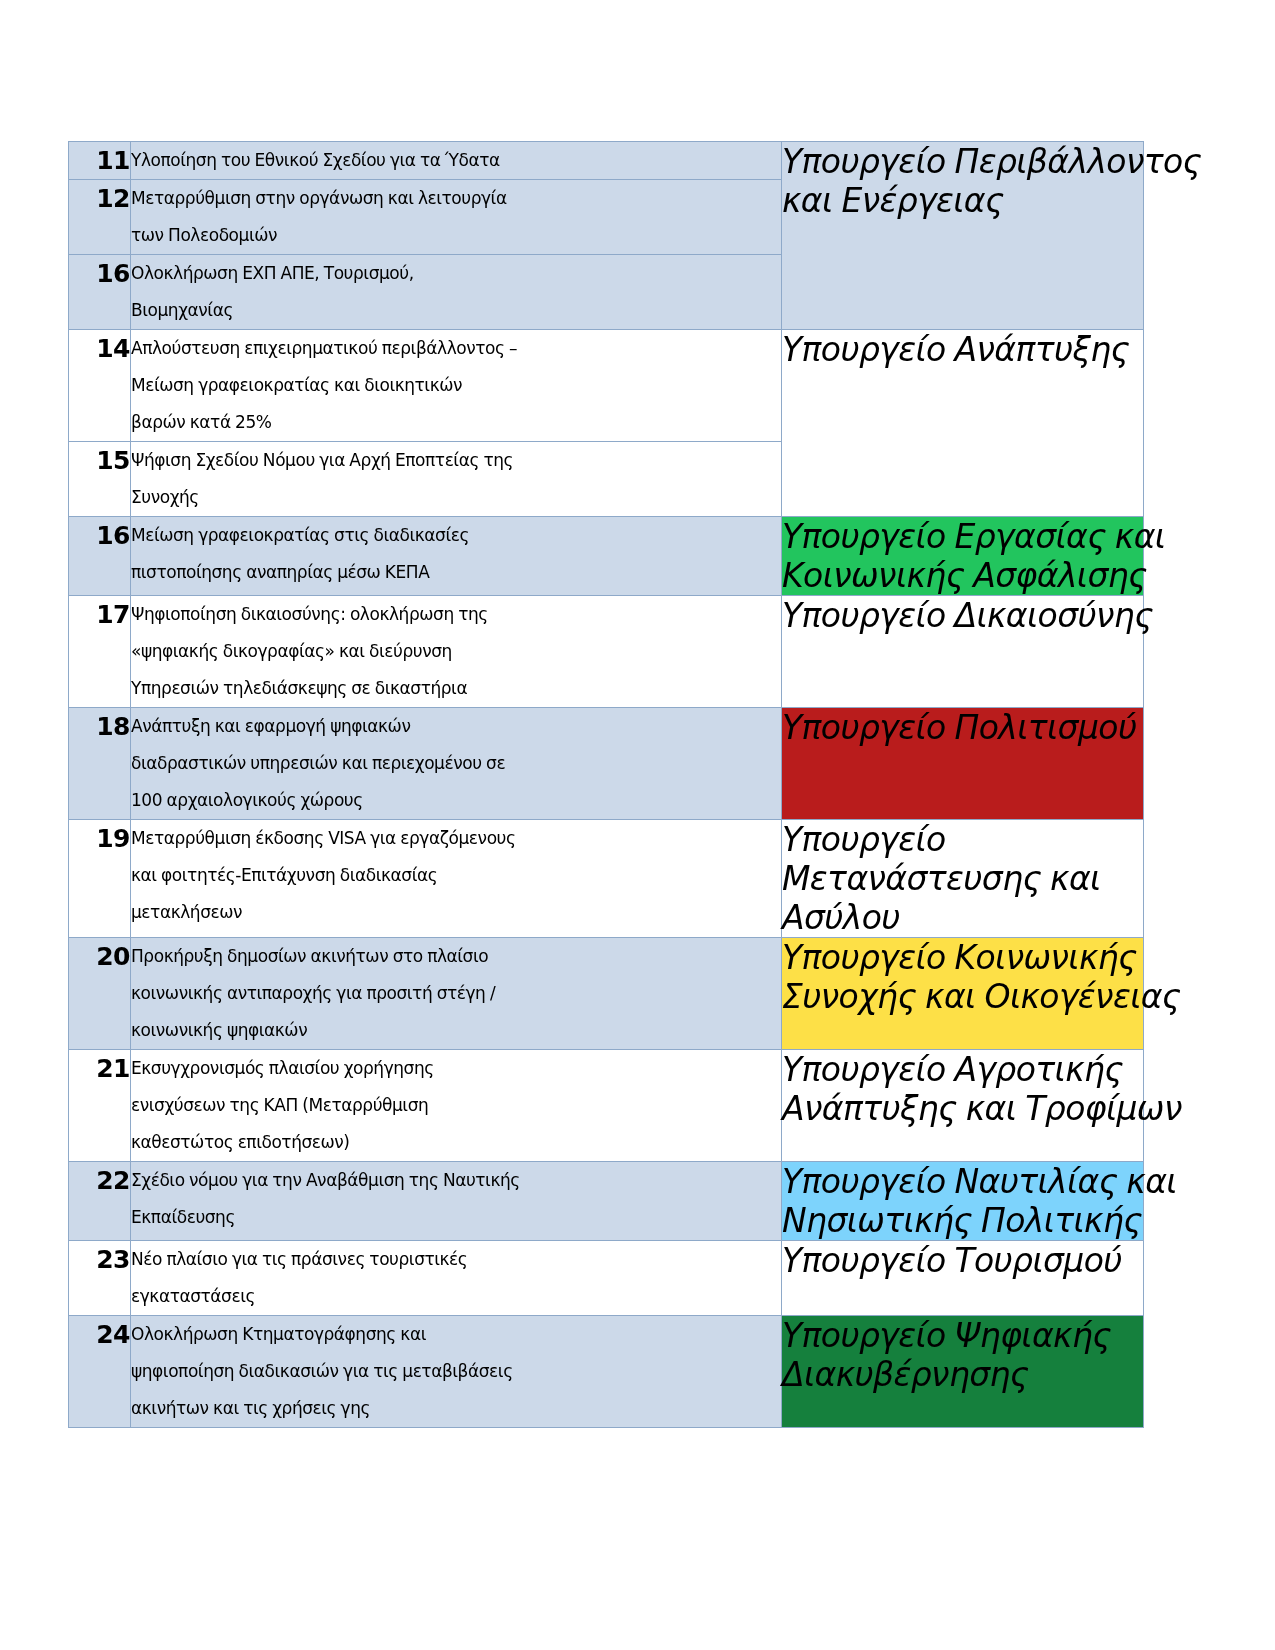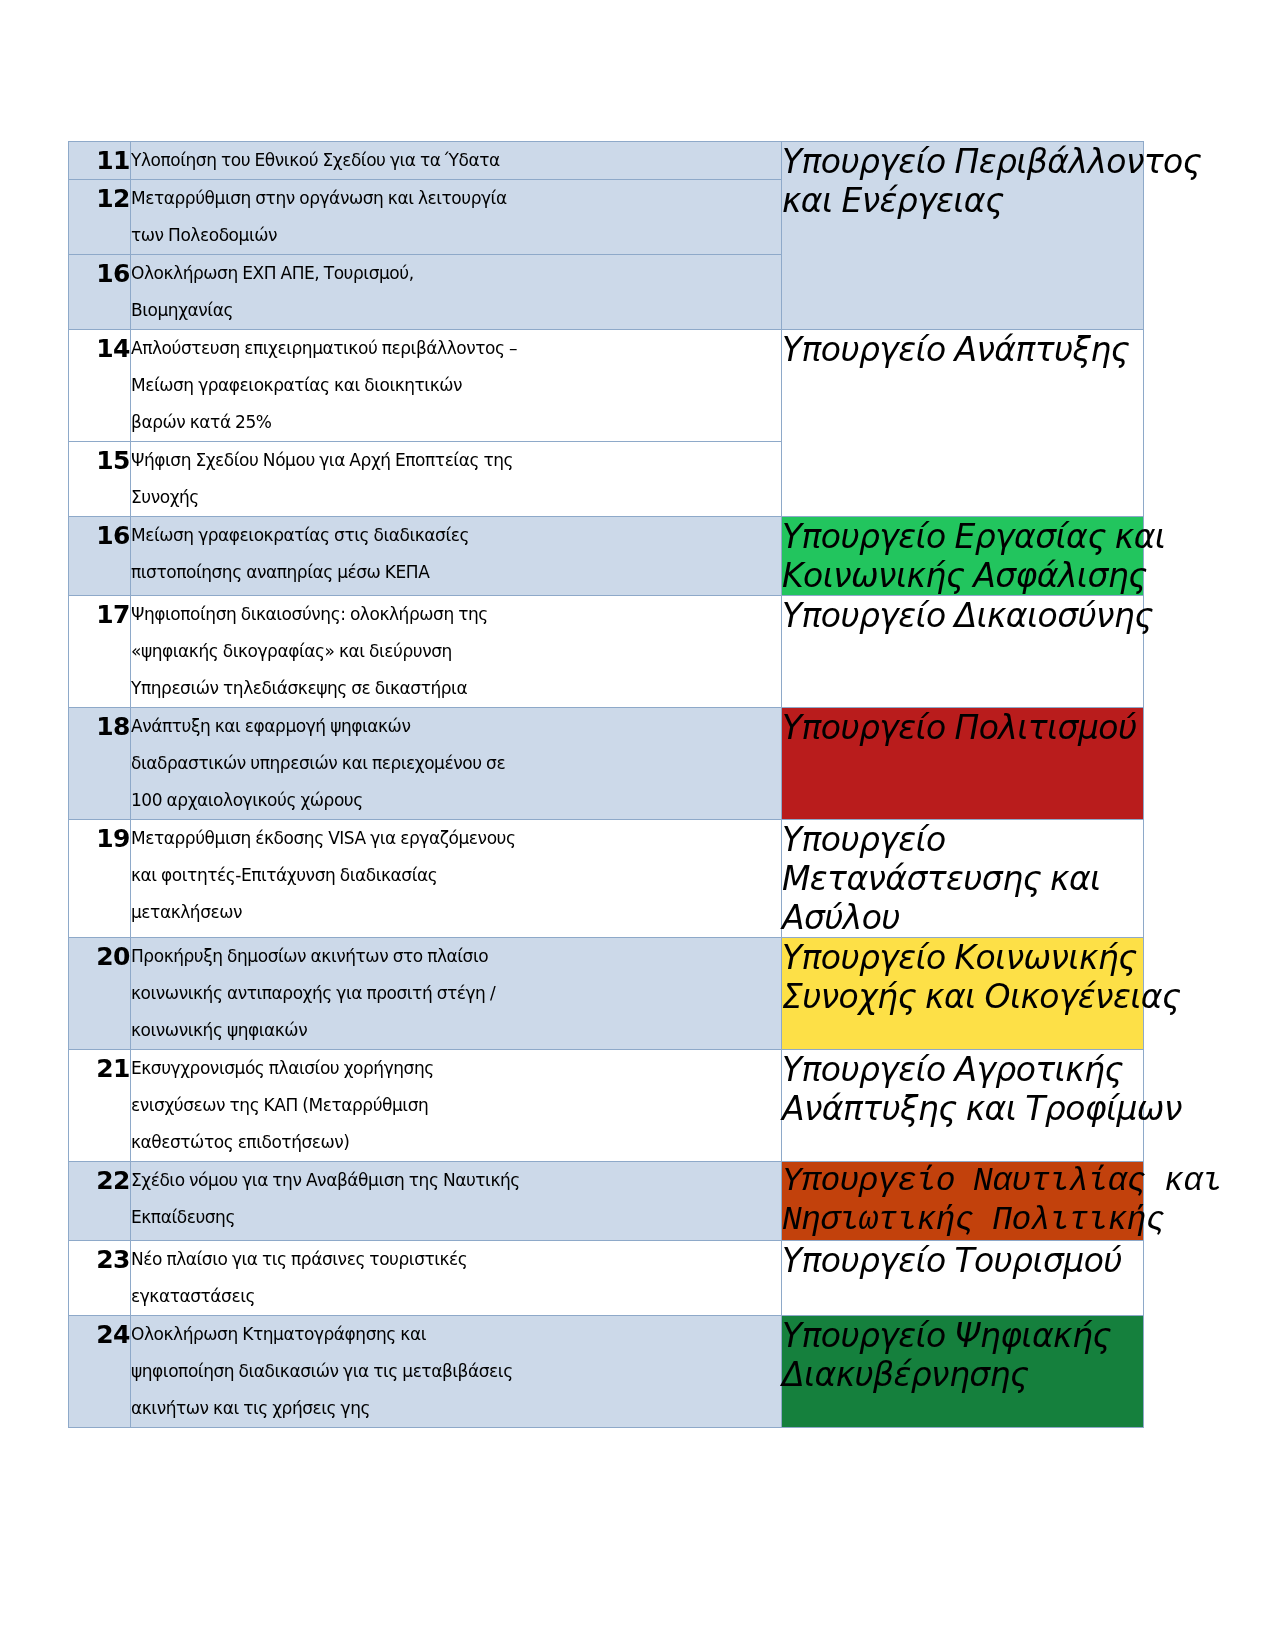--- a/index.html
+++ b/index.html
@@ -213,21 +213,21 @@
               <span class="ln">Υπουργείο Αγροτικής</span>
               <span class="ln">Ανάπτυξης και Τροφίμων</span>
             </td>
           </tr>
           <tr class="shaded">
             <td class="num">22</td>
             <td class="title">
               <span class="ln">Σχέδιο νόμου για την Αναβάθμιση της Ναυτικής</span>
               <span class="ln">Εκπαίδευσης</span>
             </td>
-            <td class="ministry" style="background: #c2410c; font-family: Liberation Mono, monospace;">
+            <td class="ministry" style="background: #7dd3fc;">
               <span class="ln">Υπουργείο Ναυτιλίας και</span>
               <span class="ln">Νησιωτικής Πολιτικής</span>
             </td>
           </tr>
           <tr>
             <td class="num">23</td>
             <td class="title">
               <span class="ln">Νέο πλαίσιο για τις πράσινες τουριστικές</span>
               <span class="ln">εγκαταστάσεις</span>
             </td>

